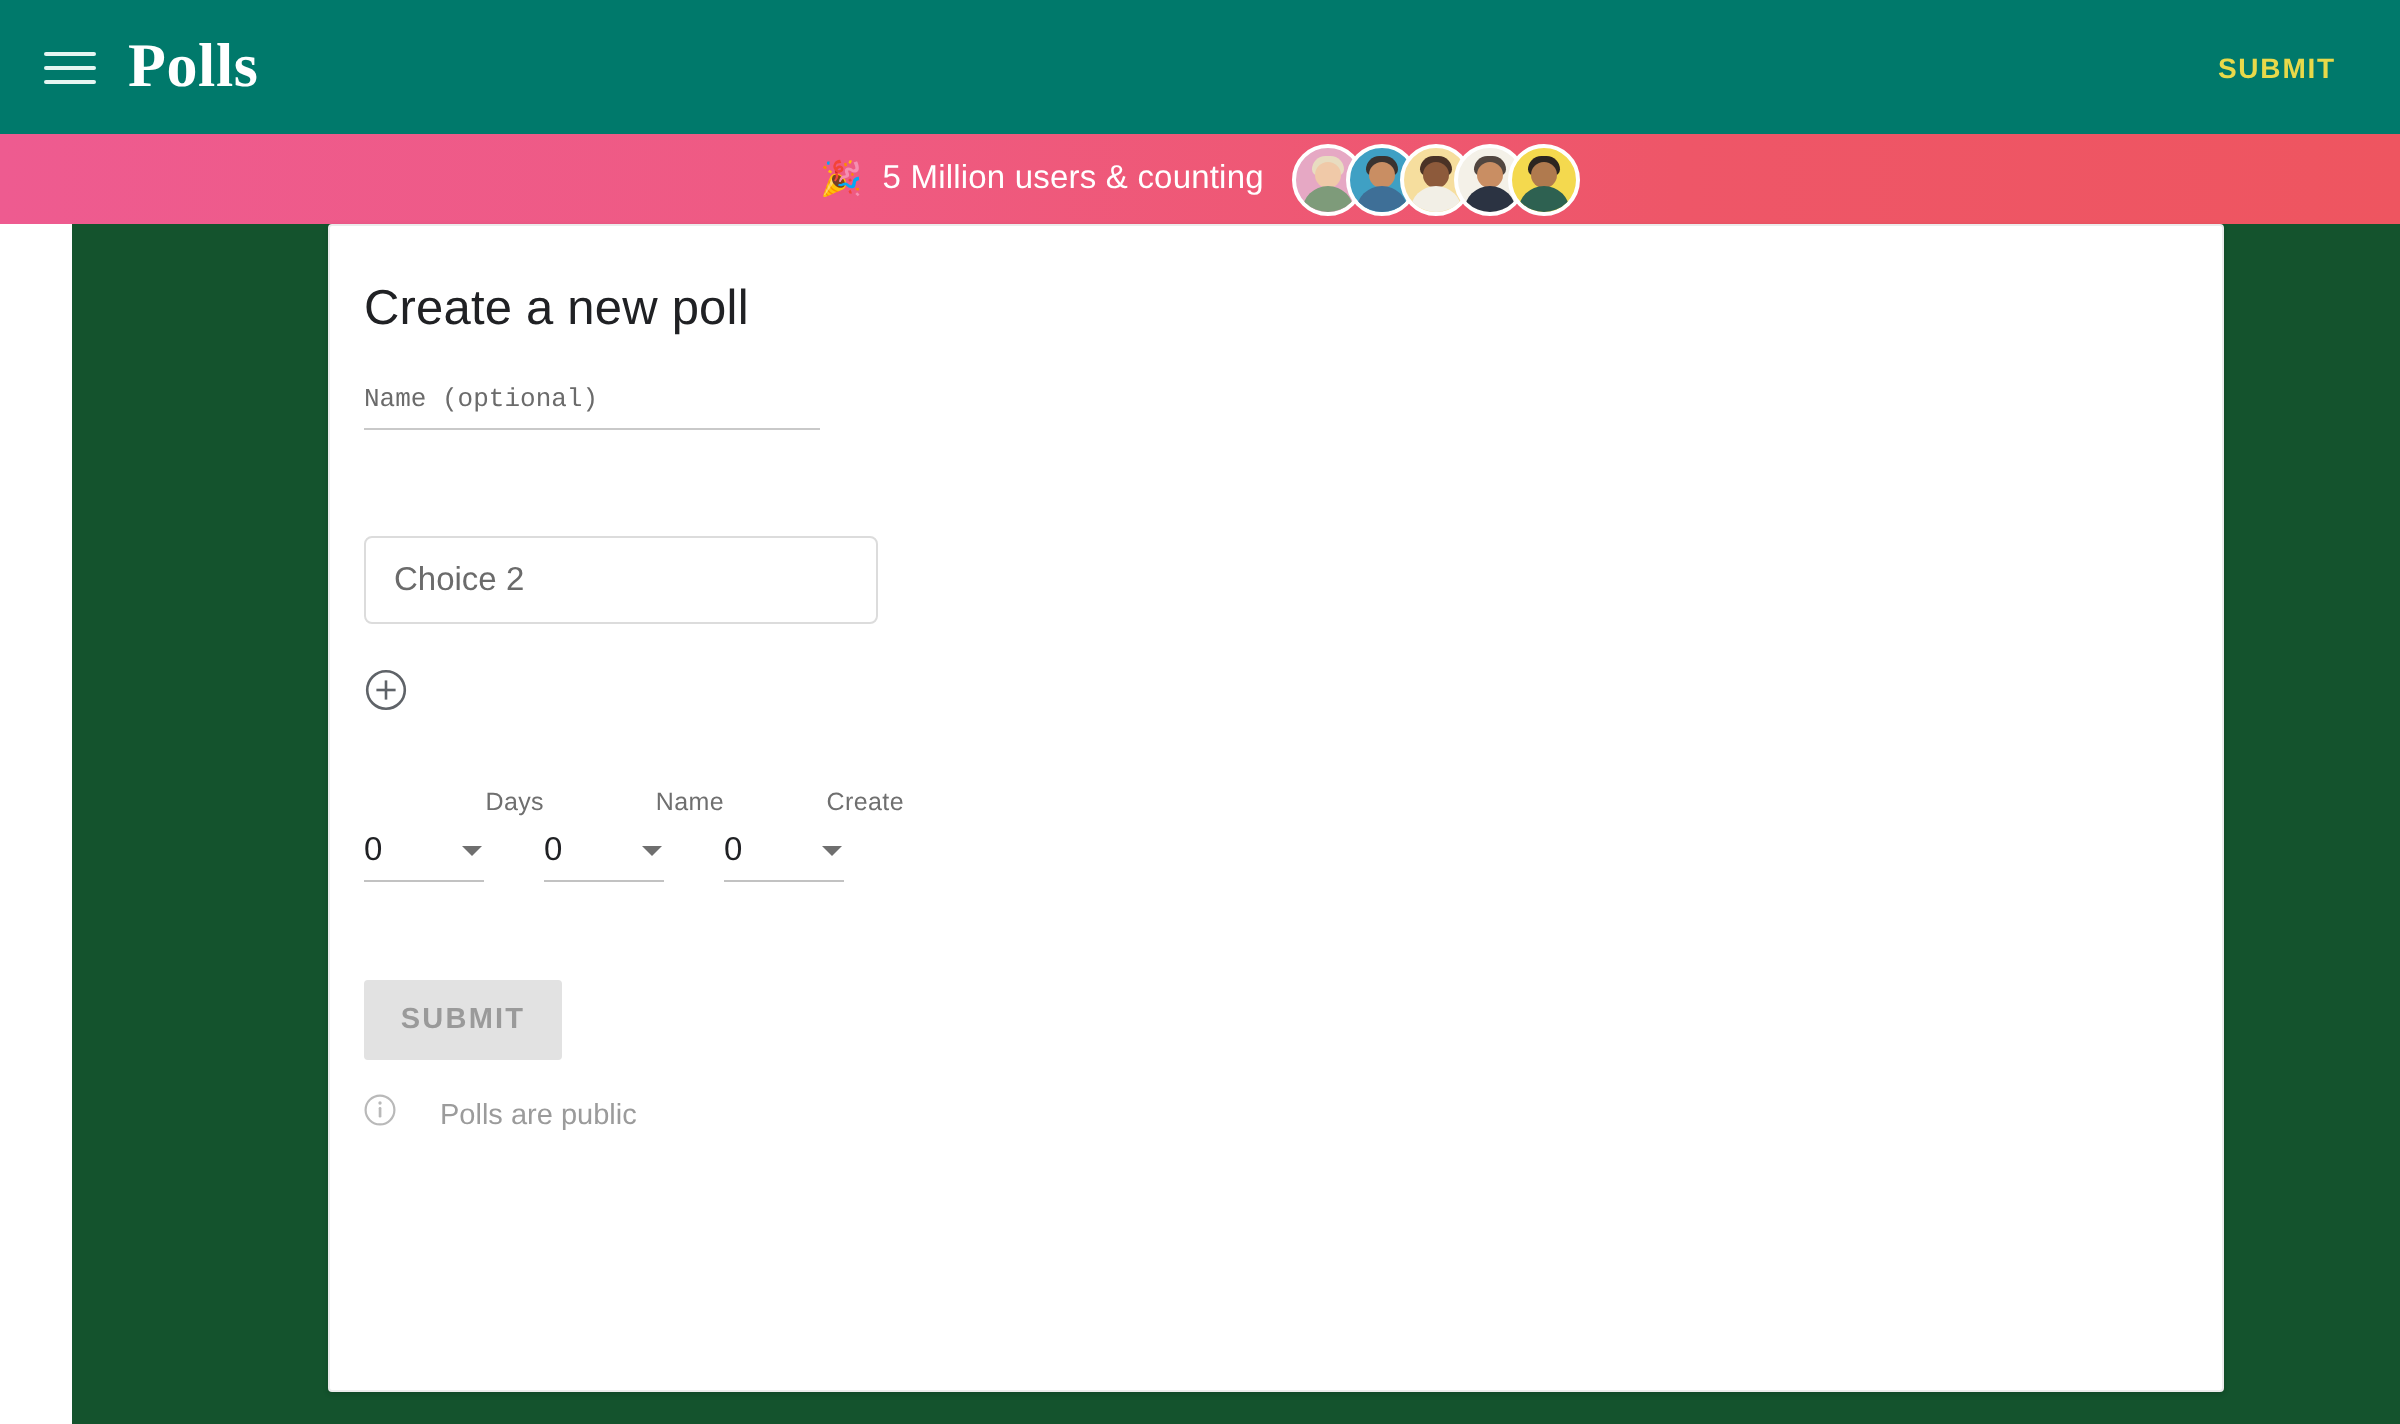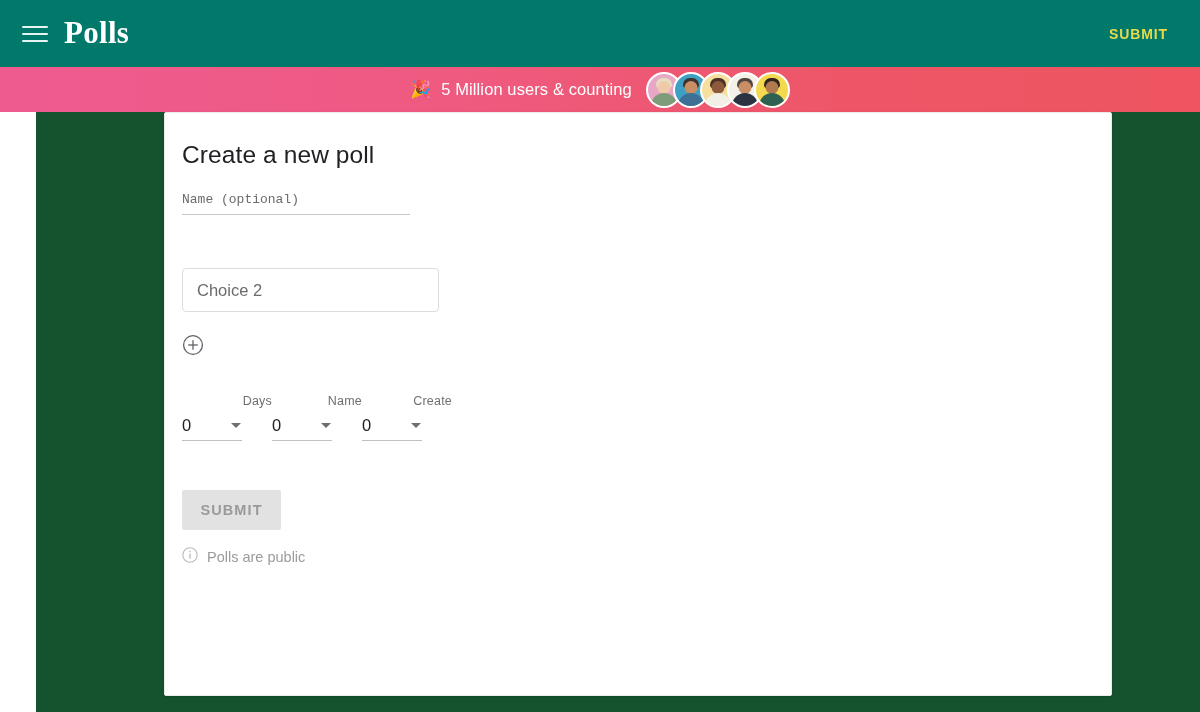--- a/index.html
+++ b/index.html
@@ -253,21 +253,21 @@
     border-radius: 2px;
     color: #9a9a9a;
     font-family: "Liberation Sans", sans-serif;
     font-size: 14.5px;
     font-weight: bold;
     letter-spacing: 1.1px;
     cursor: default;
     display: block;
   }
 
-  .note-row { display: flex; align-items: center; gap: 9px; }
+  .note-row { display: flex; align-items: center; gap: 22px; }
   .note-text { font-size: 14.5px; color: #9b9b9b; }
 </style>
 </head>
 <body>
 
 <div class="app-header" style="background: rgb(0, 121, 107);">
   <div class="hamburger">
     <span></span>
       <span></span>
       <span></span>

